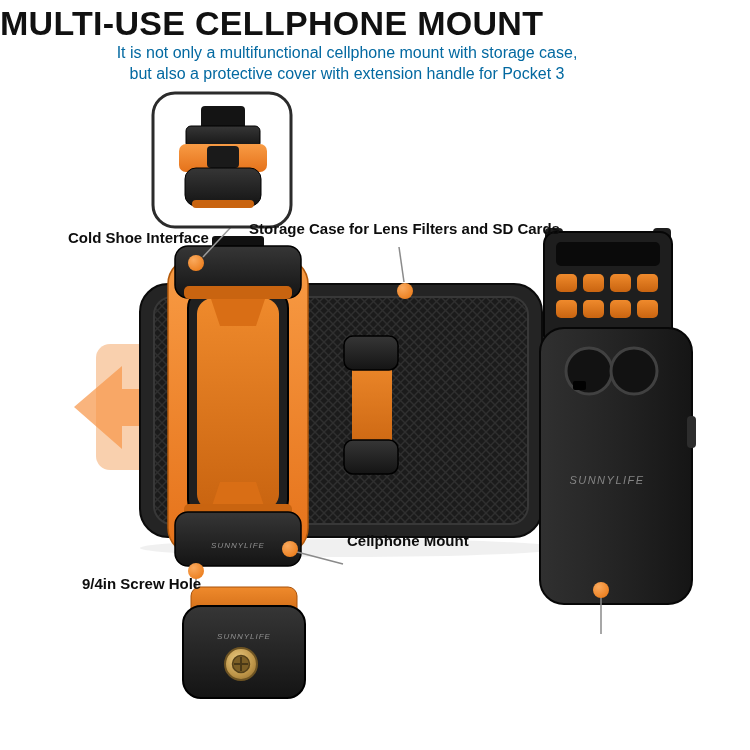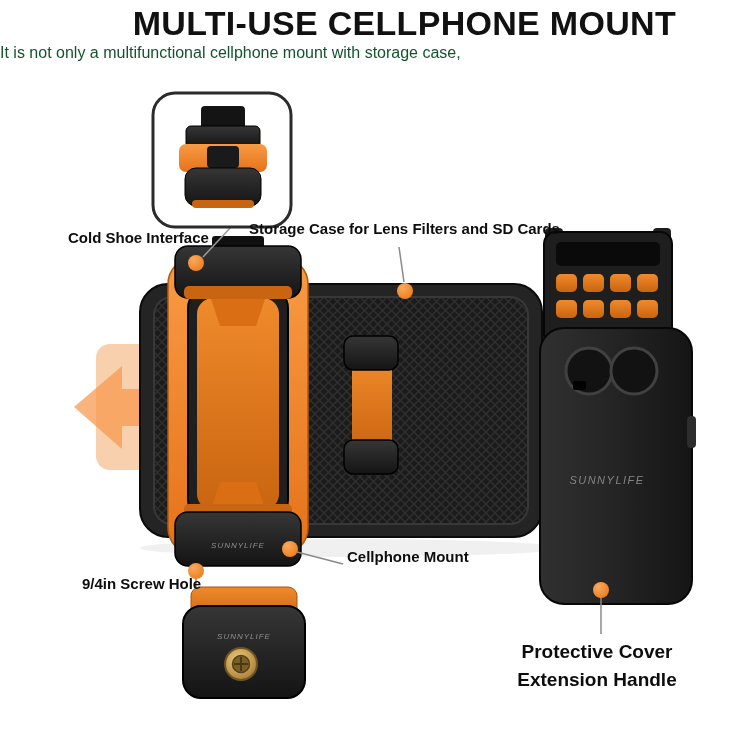--- a/index.html
+++ b/index.html
@@ -1,25 +1,25 @@
 <!DOCTYPE html>
 <html><head>
 <meta charset="utf-8">
 <style>
   html, body { margin: 0; padding: 0; width: 750px; height: 750px; background: #ffffff; }
   body { font-family: "Liberation Sans", sans-serif; }
   .stage { position: relative; width: 750px; height: 750px; background: #ffffff; overflow: hidden; }
   .art { position: absolute; left: 0; top: 0; }
   .page-title {
-    position: absolute; top: 4px; left: 0; width: 676px; text-align: right;
+    position: absolute; top: 4px; left: 0; width: 676px; text-align: left;
     font-size: 34px; font-weight: 800; color: #111111; letter-spacing: 0.3px; white-space: nowrap;
   }
   .page-subtitle {
-    position: absolute; top: 42px; left: 0; width: 694px; 
-    font-size: 16px; color: #14532d; line-height: 21px;
+    position: absolute; top: 42px; left: 0; width: 694px; text-align: center;
+    font-size: 16px; color: #0369a1; line-height: 21px;
   }
   .label {
     position: absolute; font-size: 15px; font-weight: bold; color: #0d0d0d; white-space: nowrap;
   }
   .label-group {
     position: absolute; font-size: 19px; font-weight: bold; color: #0d0d0d; line-height: 28px;
   }
 </style>
 </head>
 <body>
@@ -145,29 +145,26 @@
       <circle cx="290" cy="549" r="8" fill="url(#gDot)"></circle>
       <circle cx="196" cy="571" r="8" fill="url(#gDot)"></circle>
       <circle cx="601" cy="590" r="8" fill="url(#gDot)"></circle>
     </g>
   </svg>
 
   <div class="page-title">MULTI-USE CELLPHONE MOUNT</div>
 
   <div class="page-subtitle">
     <div>It is not only a multifunctional cellphone mount with storage case,</div>
+    <div>but also a protective cover with extension handle for Pocket 3</div>
   </div>
 
   <div class="label" style="left:249px; top:220px;">Storage Case for Lens Filters and SD Cards</div>
 
   <div class="label" style="left:68px; top:229px;">Cold Shoe Interface</div>
 
   <div class="label" style="left:82px; top:575px;">9/4in Screw Hole</div>
 
-  <div class="label" style="left:347px; top:548px;">Cellphone Mount</div>
+  <div class="label" style="left:347px; top:532px;">Cellphone Mount</div>
 
 
-  <div class="label-group" style="left:502px; top:638px; width:190px; text-align:center;">
-    <div>Protective Cover</div>
-    <div>Extension Handle</div>
-  </div>
 
 </div>
 
 </body></html>

